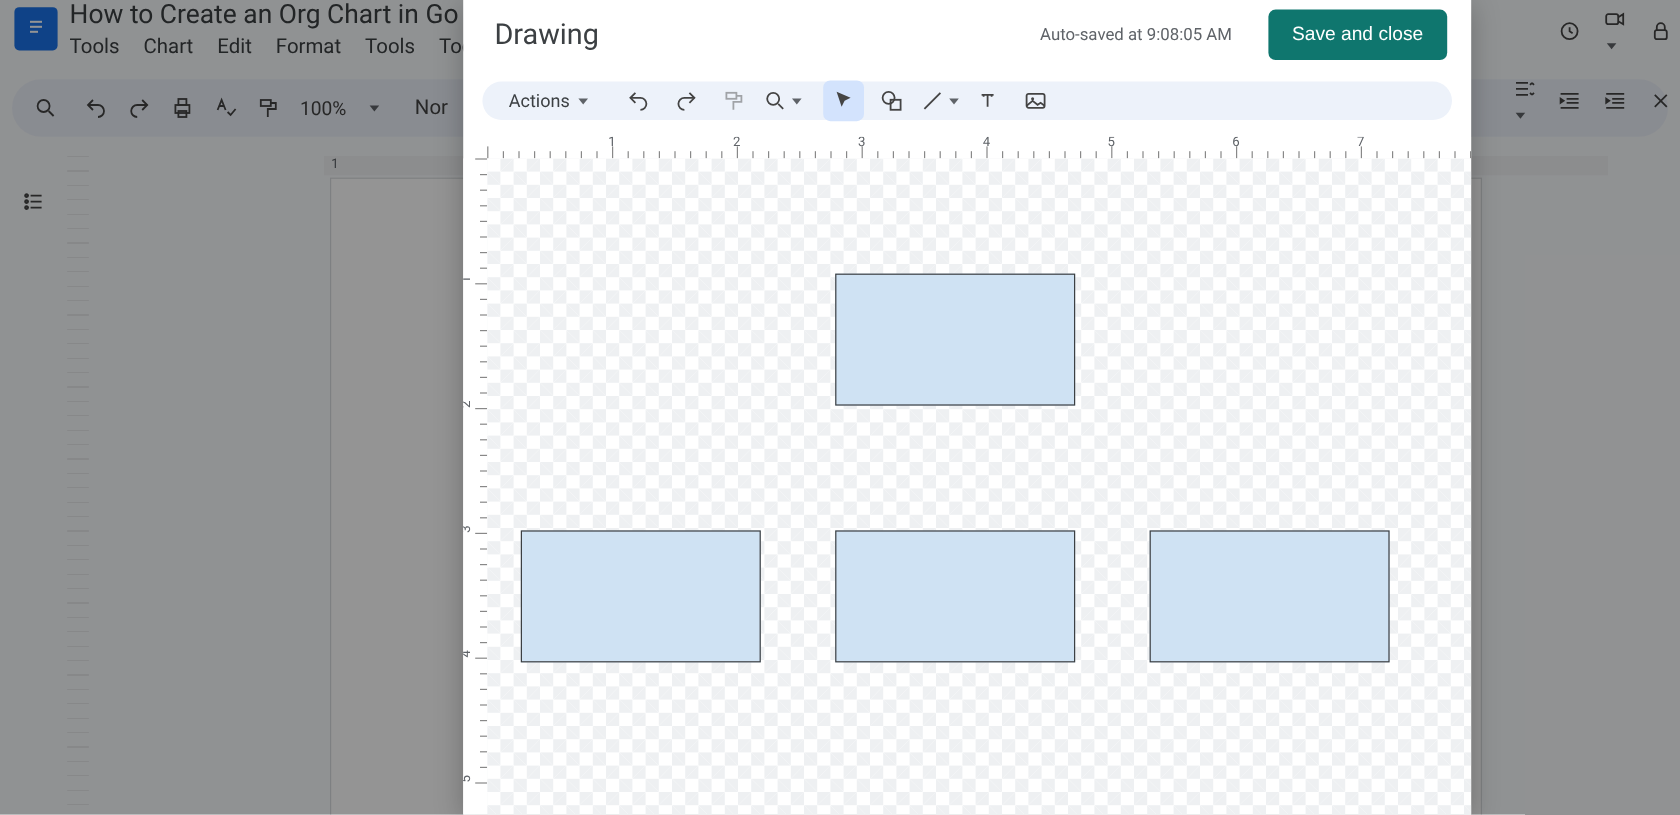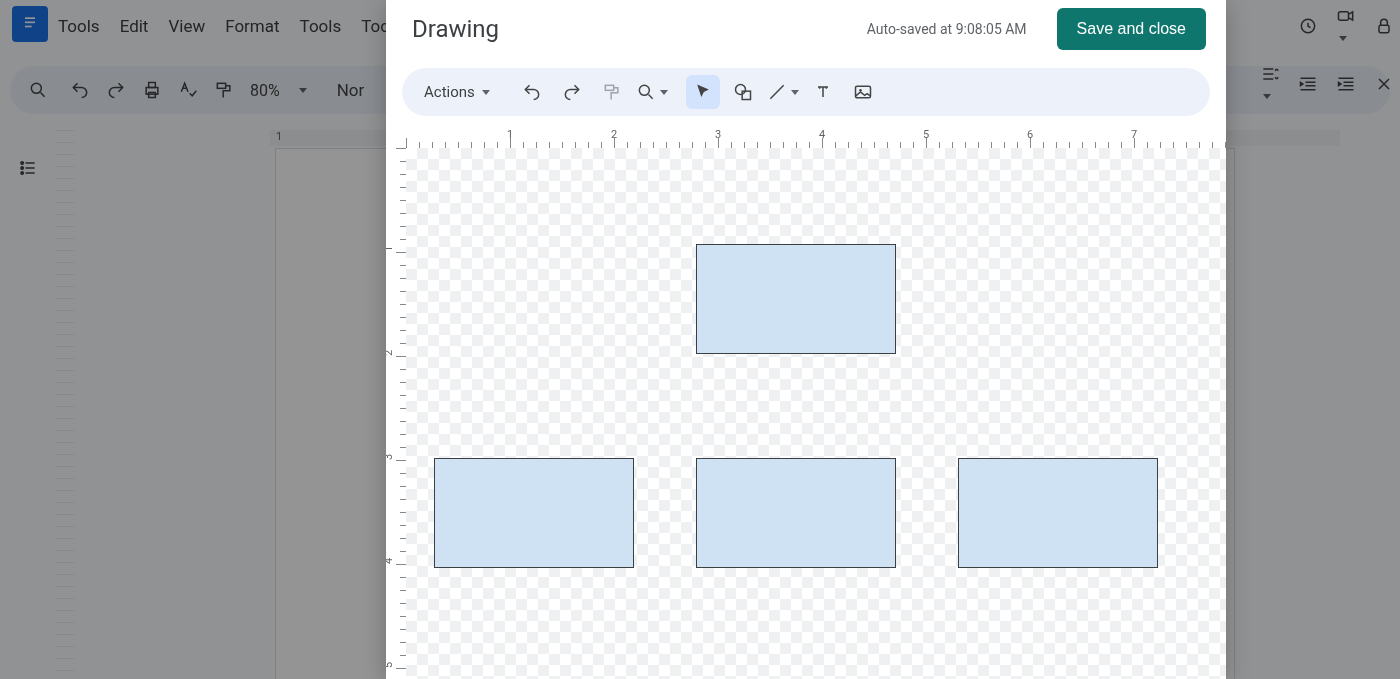--- a/index.html
+++ b/index.html
@@ -146,21 +146,21 @@
     font-weight: 500;
     padding: 12px 20px;
     cursor: pointer;
     margin-left: 16px;
   }
 
   .drawing-toolbar {
     margin: 8px 16px 0 16px;
     background: #edf2fa;
     border-radius: 28px;
-    height: 48px;
+    height: 32px;
     display:flex;
     align-items:center;
     padding: 0 14px;
     gap: 6px;
   }
   .tool-btn {
     width: 34px; height: 34px;
     border-radius: 6px;
     display:flex; align-items:center; justify-content:center;
     color: #444;
@@ -251,24 +251,25 @@
 <div class="docs-backdrop">
   <div class="docs-topbar">
     <div class="docs-logo">
       <svg viewBox="0 0 24 24" width="20" height="20">
           <rect x="6" y="4" width="12" height="2" fill="#fff"></rect>
           <rect x="6" y="9" width="12" height="2" fill="#fff"></rect>
           <rect x="6" y="14" width="8" height="2" fill="#fff"></rect>
         </svg>
     </div>
     <div style="display:flex;flex-direction:column;">
+      <div class="docs-title">How to Create an Org Chart in Go</div>
       <div class="docs-menubar" style="padding-left:0;margin-top:4px" id="docs-menubar">
           <span>Tools</span>
+          <span>Chart</span>
           <span>Edit</span>
-          <span>View</span>
           <span>Format</span>
           <span>Tools</span>
           <span>Tools</span>
         </div>
     </div>
   </div>
 
   <div class="docs-right-cluster">
     <span>
         <svg class="ico" viewBox="0 0 24 24">
@@ -319,21 +320,21 @@
           <path d="M4 14l4-10 4 10M6 10h4"></path>
           <path d="M14 16l3 3 5-6"></path>
         </svg>
       </span>
     <span>
         <svg class="ico" viewBox="0 0 24 24">
           <rect x="4" y="4" width="10" height="6"></rect>
           <path d="M14 7h5v6h-8v8"></path>
         </svg>
       </span>
-    <span class="zoom-level">80%</span>
+    <span class="zoom-level">100%</span>
     <span class="caret-down"></span>
     <span style="margin-left:14px;font-size:17px">Nor</span>
   </div>
 
   <div class="docs-right-toolbar">
     <span><svg class="ico" viewBox="0 0 24 24">
           <path d="M4 6h12M4 12h12M4 18h12"></path>
           <path d="M20 6l-2 2m2-2l2 2M20 18l-2-2m2 2l2-2"></path>
         </svg><span class="caret-down"></span></span>
     <span>

